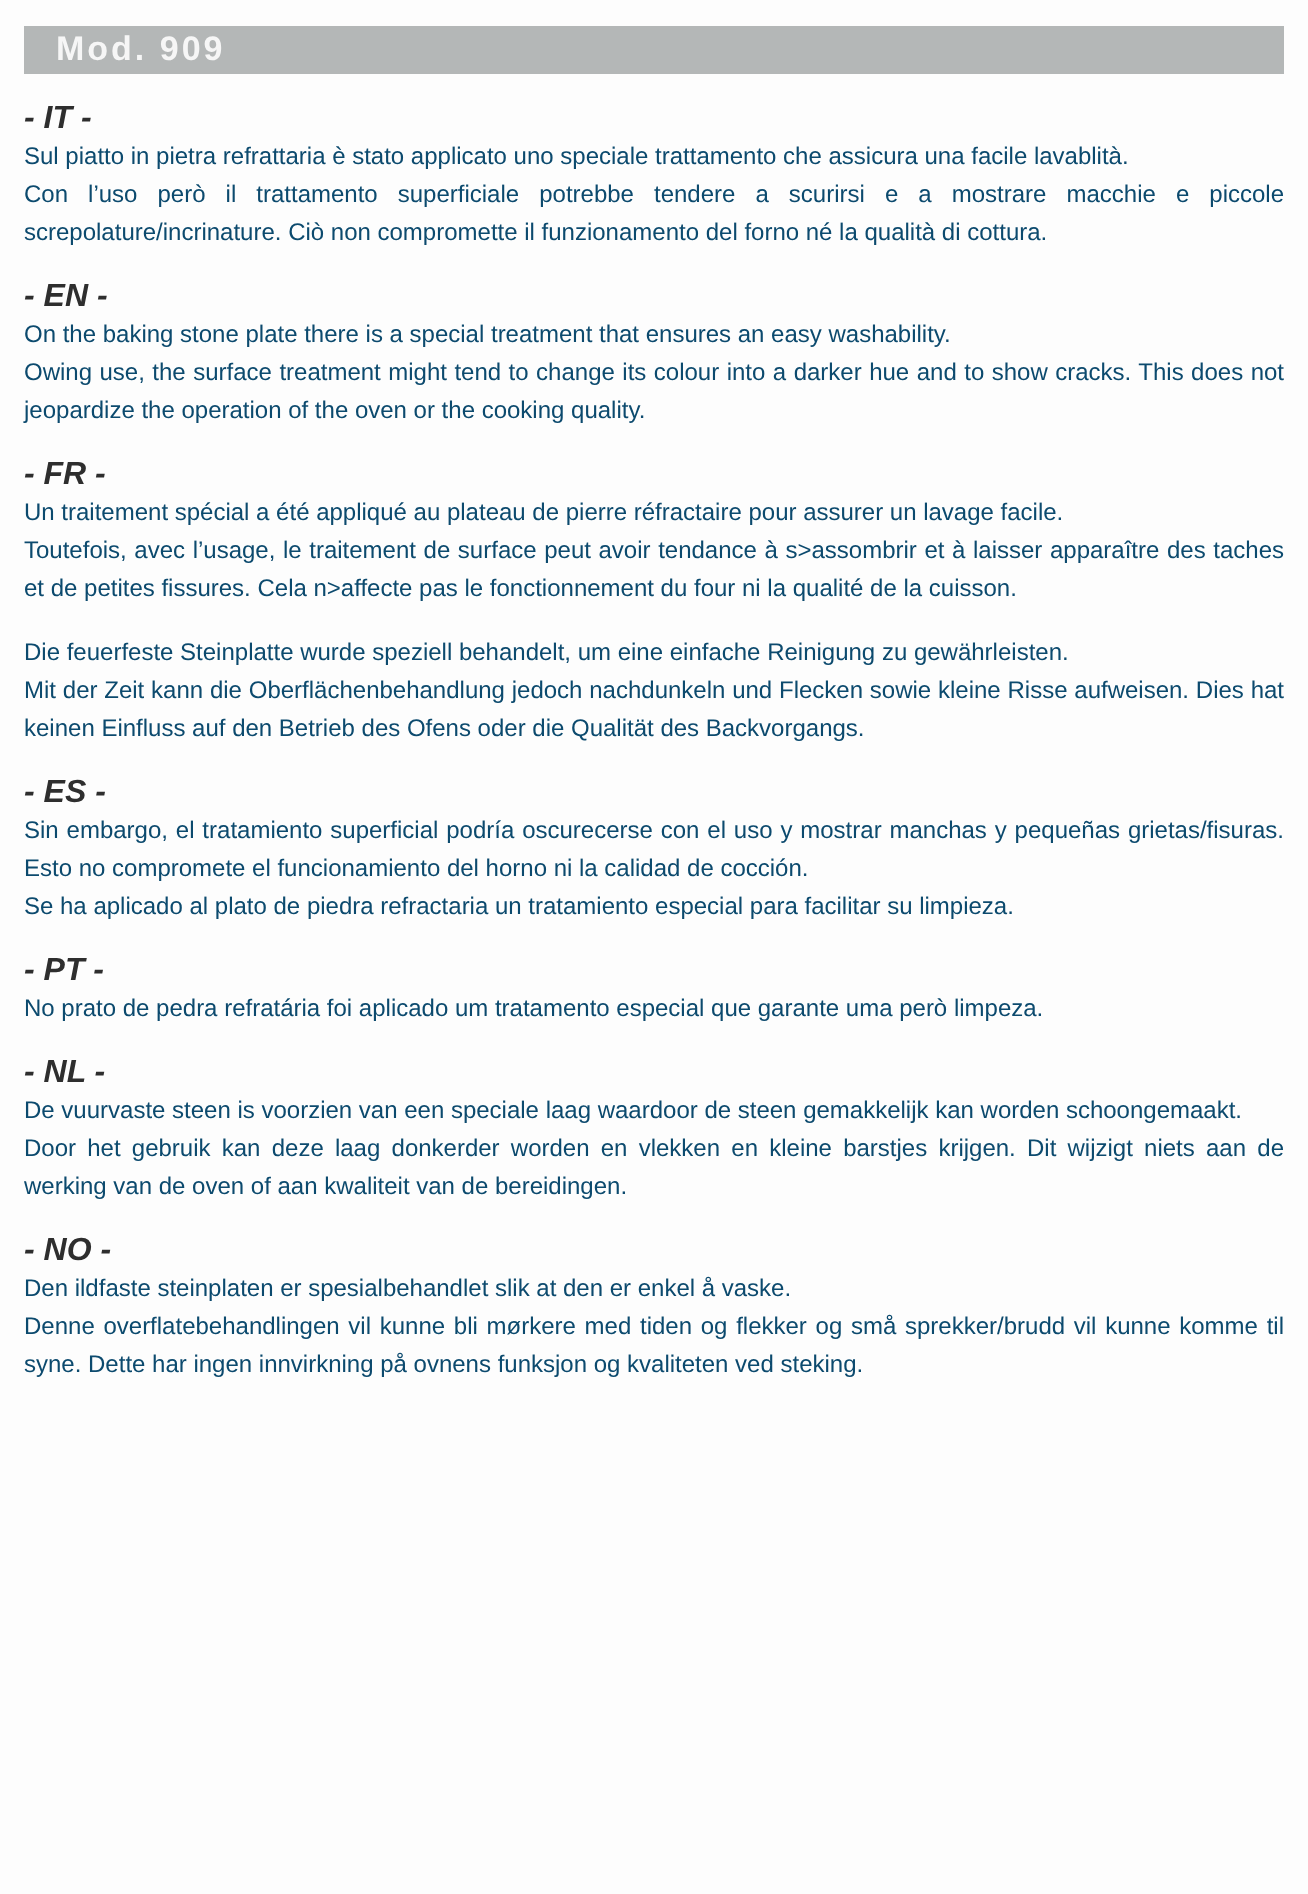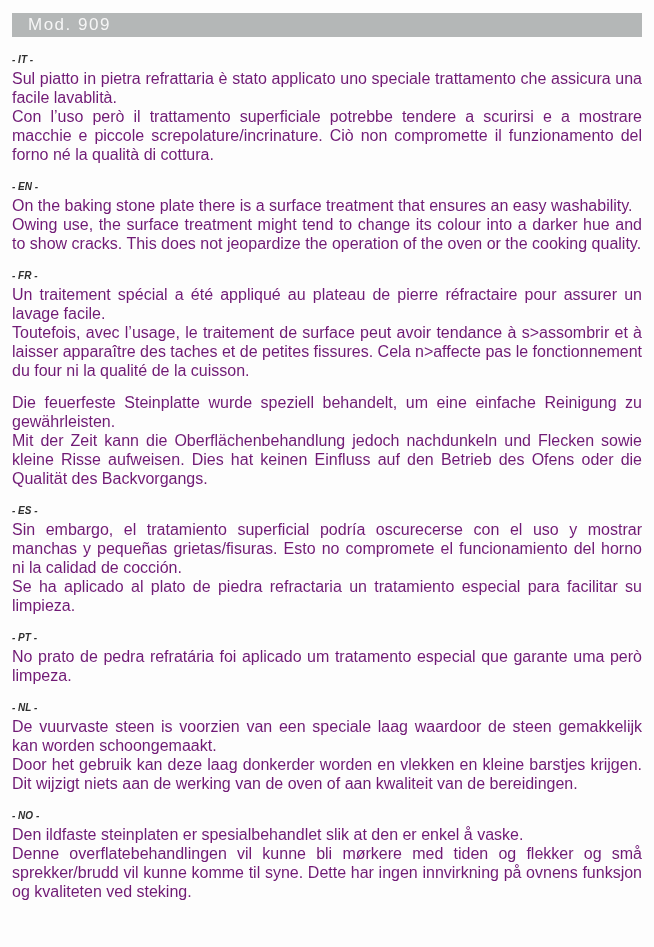--- a/index.html
+++ b/index.html
@@ -17,65 +17,65 @@
     padding: 13px 12px 8px 12px;
     font-family: "Liberation Sans", sans-serif;
     color: #3c3c3c;
   }
   .model-bar {
     margin-left: 0;
     height: 24px;
     background: #b4b7b7;
     color: #f6f6f6;
     font-size: 17px;
-    font-weight: normal;
+    font-weight: bold;
     letter-spacing: 1.5px;
     line-height: 24px;
     padding-left: 16px;
     box-sizing: border-box;
   }
   .section {
     margin-top: 13px;
   }
   .section:first-of-type {
     margin-top: 9px;
   }
   .lang-heading {
-    font-size: 10px;
+    font-size: 16px;
     font-weight: bold;
     font-style: italic;
     line-height: 19px;
     color: #2e2e2e;
   }
   .section p {
     margin: 0;
-    font-size: 16px;
+    font-size: 12px;
     line-height: 19px;
     text-align: justify;
-    color: #701a75;
+    color: #0c4a6e;
   }
 </style>
 </head>
 <body>
 
 <div class="page">
 
   <div class="model-bar">
     <span>Mod. 909</span>
   </div>
 
   <div class="section">
     <div class="lang-heading">- IT -</div>
     <p>Sul piatto in pietra refrattaria è stato applicato uno speciale trattamento che assicura una facile lavablità.</p>
     <p>Con l’uso però il trattamento superficiale potrebbe tendere a scurirsi e a mostrare macchie e piccole screpolature/incrinature. Ciò non compromette il funzionamento del forno né la qualità di cottura.</p>
   </div>
 
   <div class="section">
     <div class="lang-heading">- EN -</div>
-    <p>On the baking stone plate there is a surface treatment that ensures an easy washability.</p>
+    <p>On the baking stone plate there is a special treatment that ensures an easy washability.</p>
     <p>Owing use, the surface treatment might tend to change its colour into a darker hue and to show cracks. This does not jeopardize the operation of the oven or the cooking quality.</p>
   </div>
 
   <div class="section">
     <div class="lang-heading">- FR -</div>
     <p>Un traitement spécial a été appliqué au plateau de pierre réfractaire pour assurer un lavage facile.</p>
     <p>Toutefois, avec l’usage, le traitement de surface peut avoir tendance à s&gt;assombrir et à laisser apparaître des taches et de petites fissures. Cela n&gt;affecte pas le fonctionnement du four ni la qualité de la cuisson.</p>
   </div>
 
   <div class="section">

